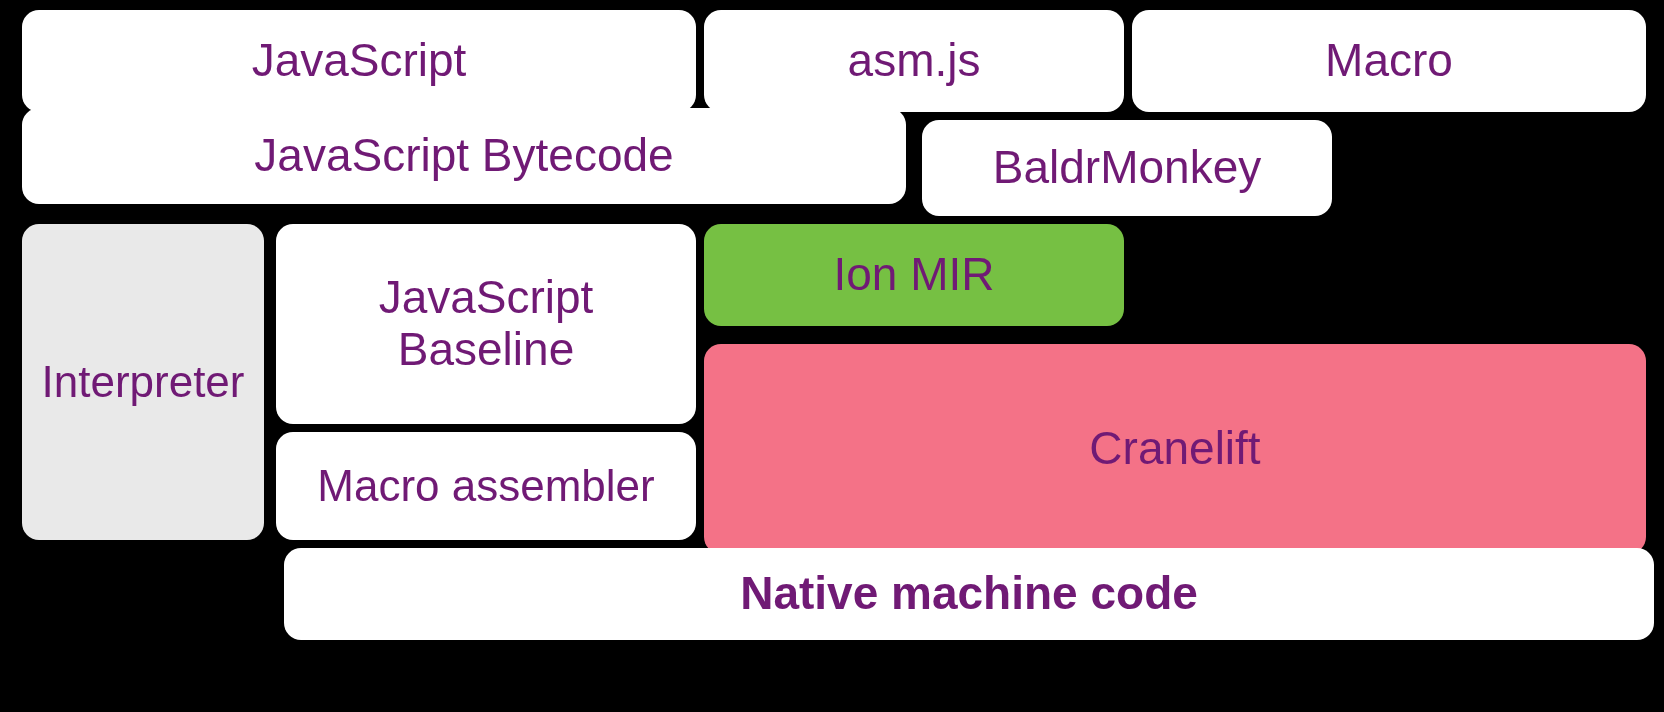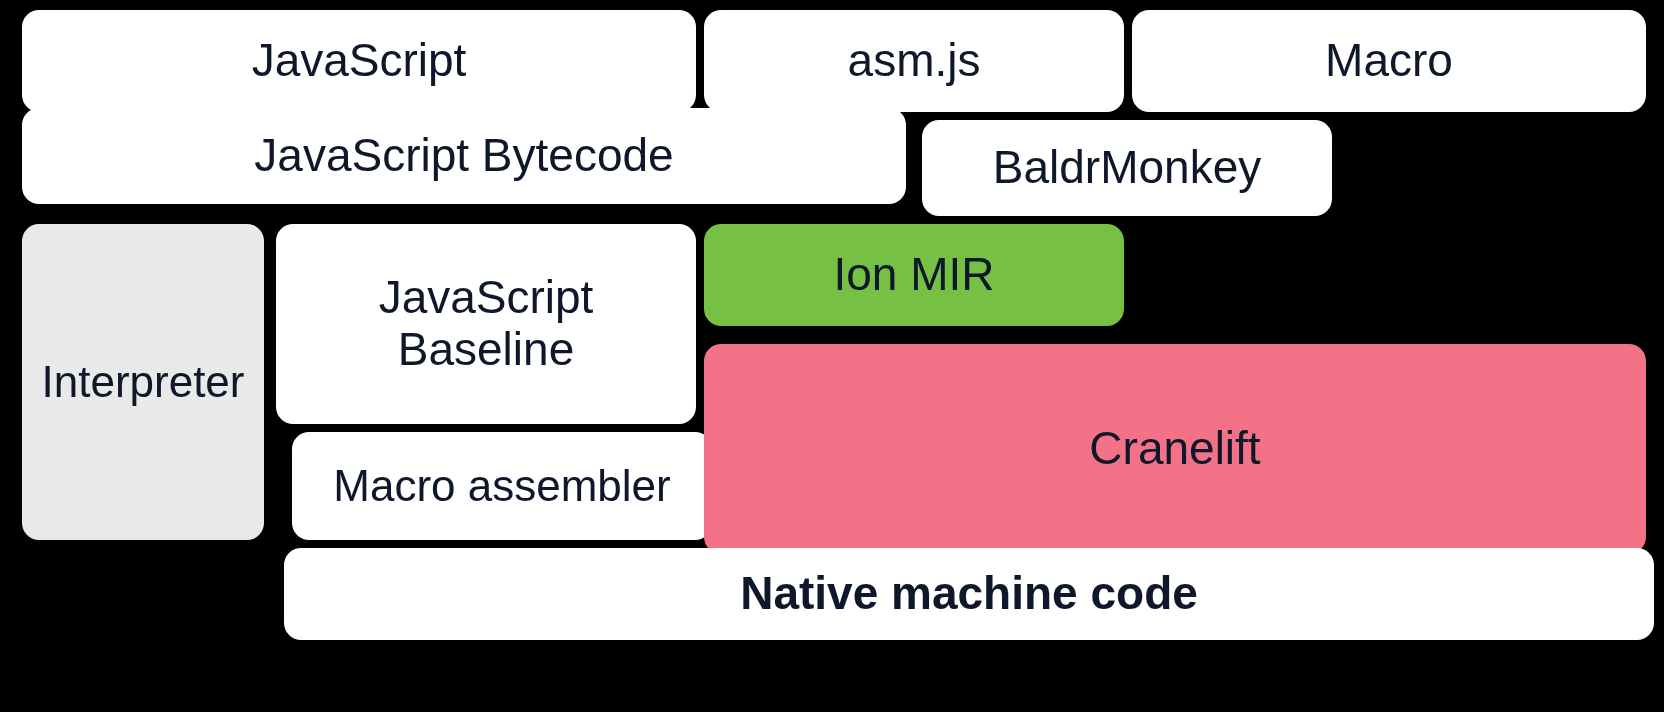--- a/index.html
+++ b/index.html
@@ -16,21 +16,21 @@
     width: 1664px;
     height: 712px;
     background: #000000;
     overflow: hidden;
   }
   .node {
     position: absolute;
     box-sizing: border-box;
     border-radius: 17px;
     background: #ffffff;
-    color: #0f172a;
+    color: #701a75;
     display: flex;
     align-items: center;
     justify-content: center;
     text-align: center;
     font-size: 46px;
     line-height: 1.12;
     font-weight: 400;
     letter-spacing: 0px;
     padding: 4px 10px;
     white-space: pre-line;
@@ -44,21 +44,21 @@
   .n-asmjs           { left: 704px;  top: 10px;  width: 420px;  height: 102px; }
   .n-wasm            { left: 1132px; top: 10px;  width: 514px;  height: 102px; }
 
   
   .n-js-bytecode     { left: 22px;   top: 108px; width: 884px;  height: 96px;  }
   .n-baldrmonkey     { left: 922px;  top: 120px; width: 410px;  height: 96px;  }
 
   
   .n-interpreter     { left: 22px;   top: 224px; width: 242px;  height: 316px; font-size: 44px; }
   .n-js-baseline     { left: 276px;  top: 224px; width: 420px;  height: 200px; }
-  .n-macro-assembler { left: 292px;  top: 432px; width: 420px;  height: 108px; font-size: 44px; }
+  .n-macro-assembler { left: 276px;  top: 432px; width: 420px;  height: 108px; font-size: 44px; }
   .n-ion-mir         { left: 704px;  top: 224px; width: 420px;  height: 102px;  }
   .n-cranelift       { left: 704px;  top: 330px; width: 942px;  height: 210px; }
 
   
   .n-native-code     { left: 284px;  top: 548px; width: 1370px; height: 92px; font-weight: bold; }
 </style>
 </head>
 <body>
 
 <div id="stage">

